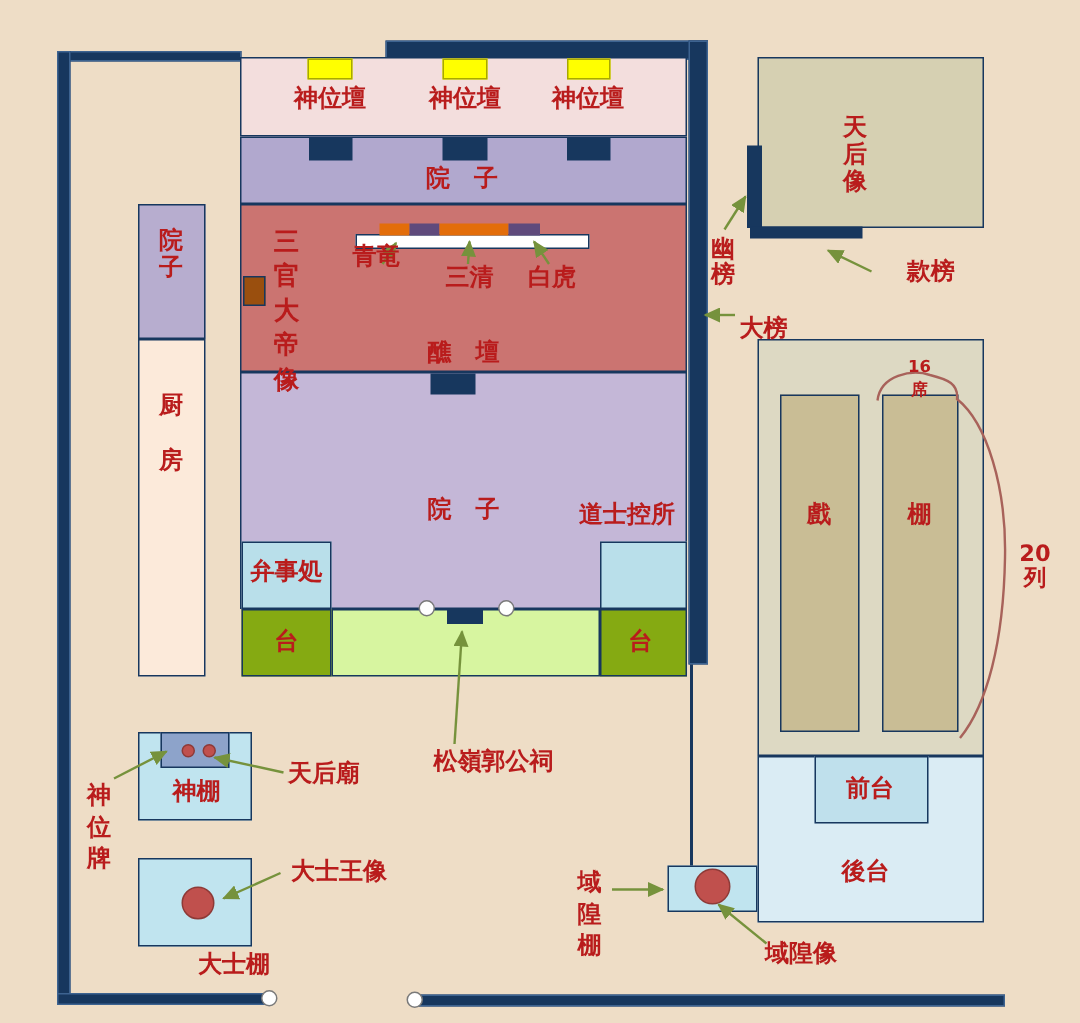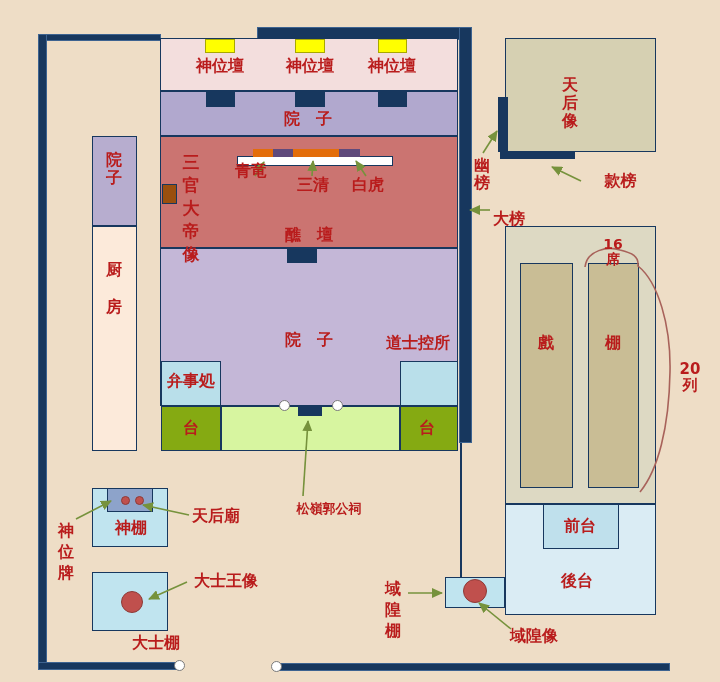--- a/index.html
+++ b/index.html
@@ -136,33 +136,33 @@
   <div class="lbl" style="left:570px;top:103px;line-height:18px;">天
 后
 像</div>
   <div class="lbl" style="left:482px;top:174px;line-height:17px;">幽
 榜</div>
   <div class="lbl" style="left:598px;top:181px;padding-left:45px;">款榜</div>
   <div class="lbl" style="left:509px;top:219px;">大榜</div>
 
   <div class="lbl" style="left:546px;top:343px;">戲</div>
   <div class="lbl" style="left:613px;top:343px;">棚</div>
-  <div class="lbl" style="left:613px;top:252px;font-size:14px;line-height:15px;">16
+  <div class="lbl" style="left:613px;top:252px;font-size:11px;line-height:15px;">16
 席</div>
   <div class="lbl" style="left:690px;top:377px;font-size:15px;line-height:16px;">20
 列</div>
   <div class="lbl" style="left:580px;top:526px;">前台</div>
   <div class="lbl" style="left:577px;top:581px;">後台</div>
 
   <div class="lbl" style="left:131px;top:528px;">神棚</div>
   <div class="lbl" style="left:216px;top:516px;">天后廟</div>
   <div class="lbl" style="left:66px;top:551px;line-height:21px;">神
 位
 牌</div>
   <div class="lbl" style="left:226px;top:581px;">大士王像</div>
   <div class="lbl" style="left:156px;top:643px;">大士棚</div>
-  <div class="lbl" style="left:329px;top:509px;font-size:13px;font-family:Liberation Serif, serif;">松嶺郭公祠</div>
+  <div class="lbl" style="left:329px;top:509px;font-size:16px;font-family:Liberation Serif, serif;">松嶺郭公祠</div>
   <div class="lbl" style="left:393px;top:609px;line-height:21px;">域
 隍
 棚</div>
   <div class="lbl" style="left:534px;top:636px;">域隍像</div>
 
 </div>
 
 </body></html>

